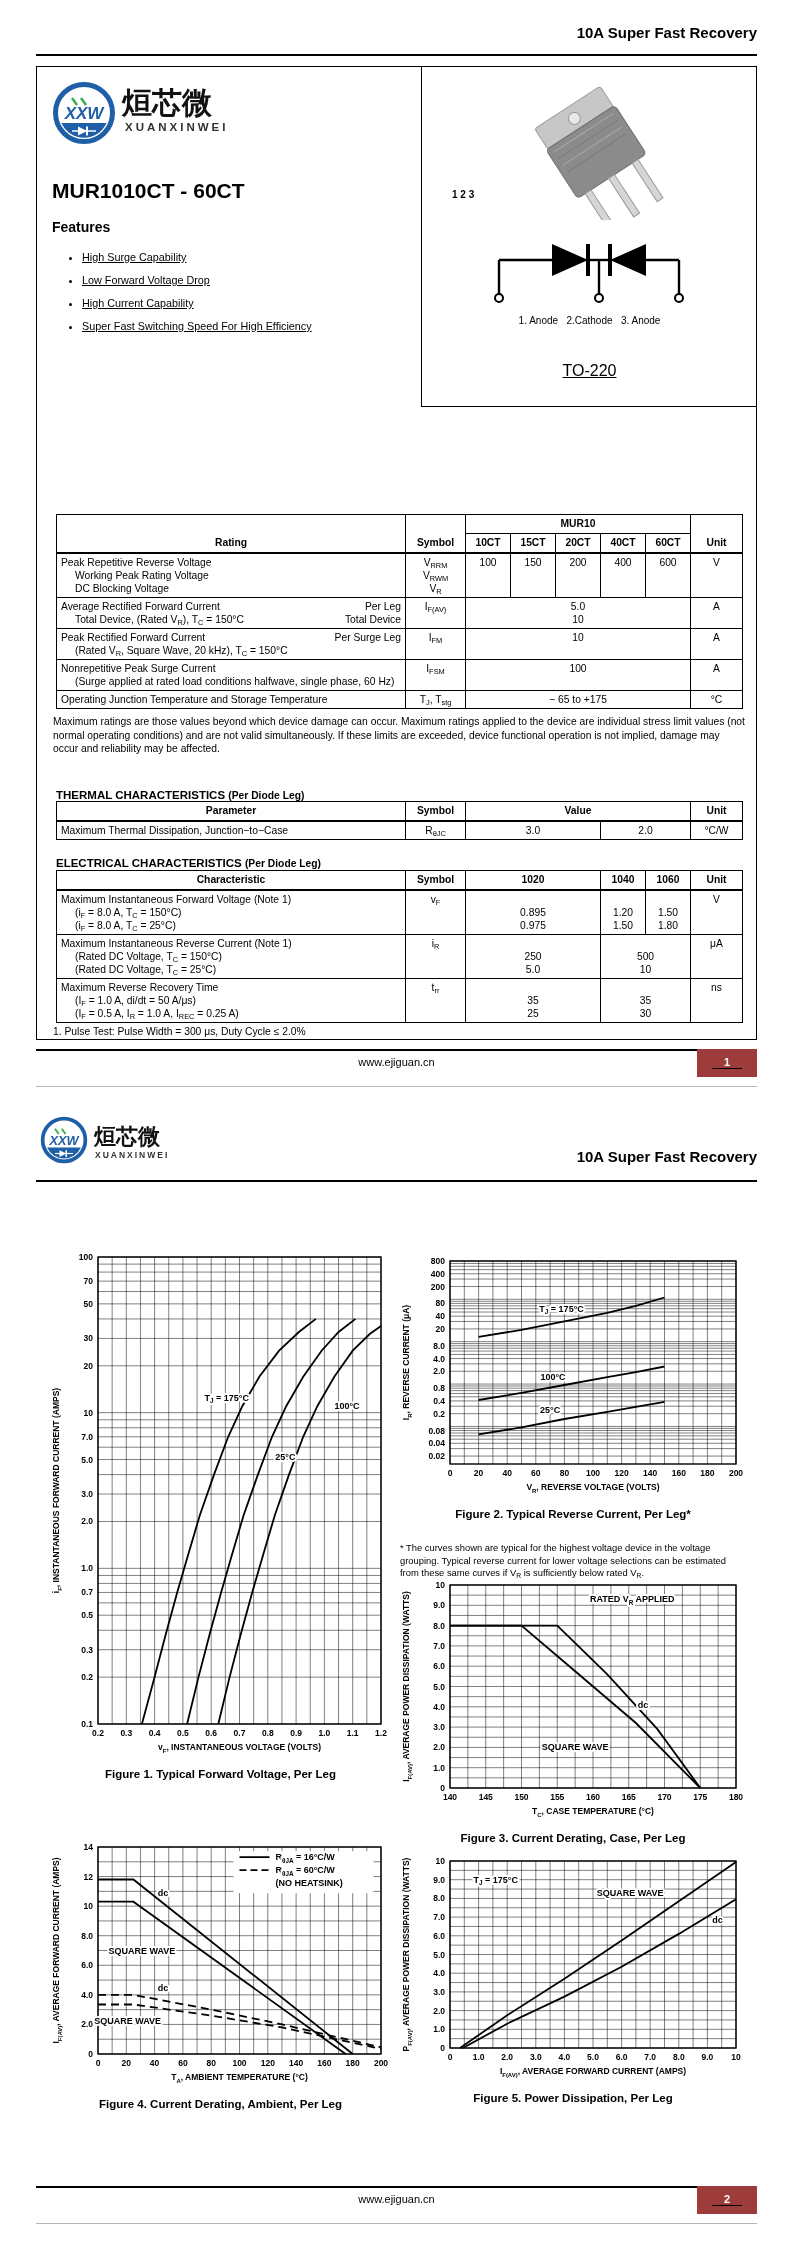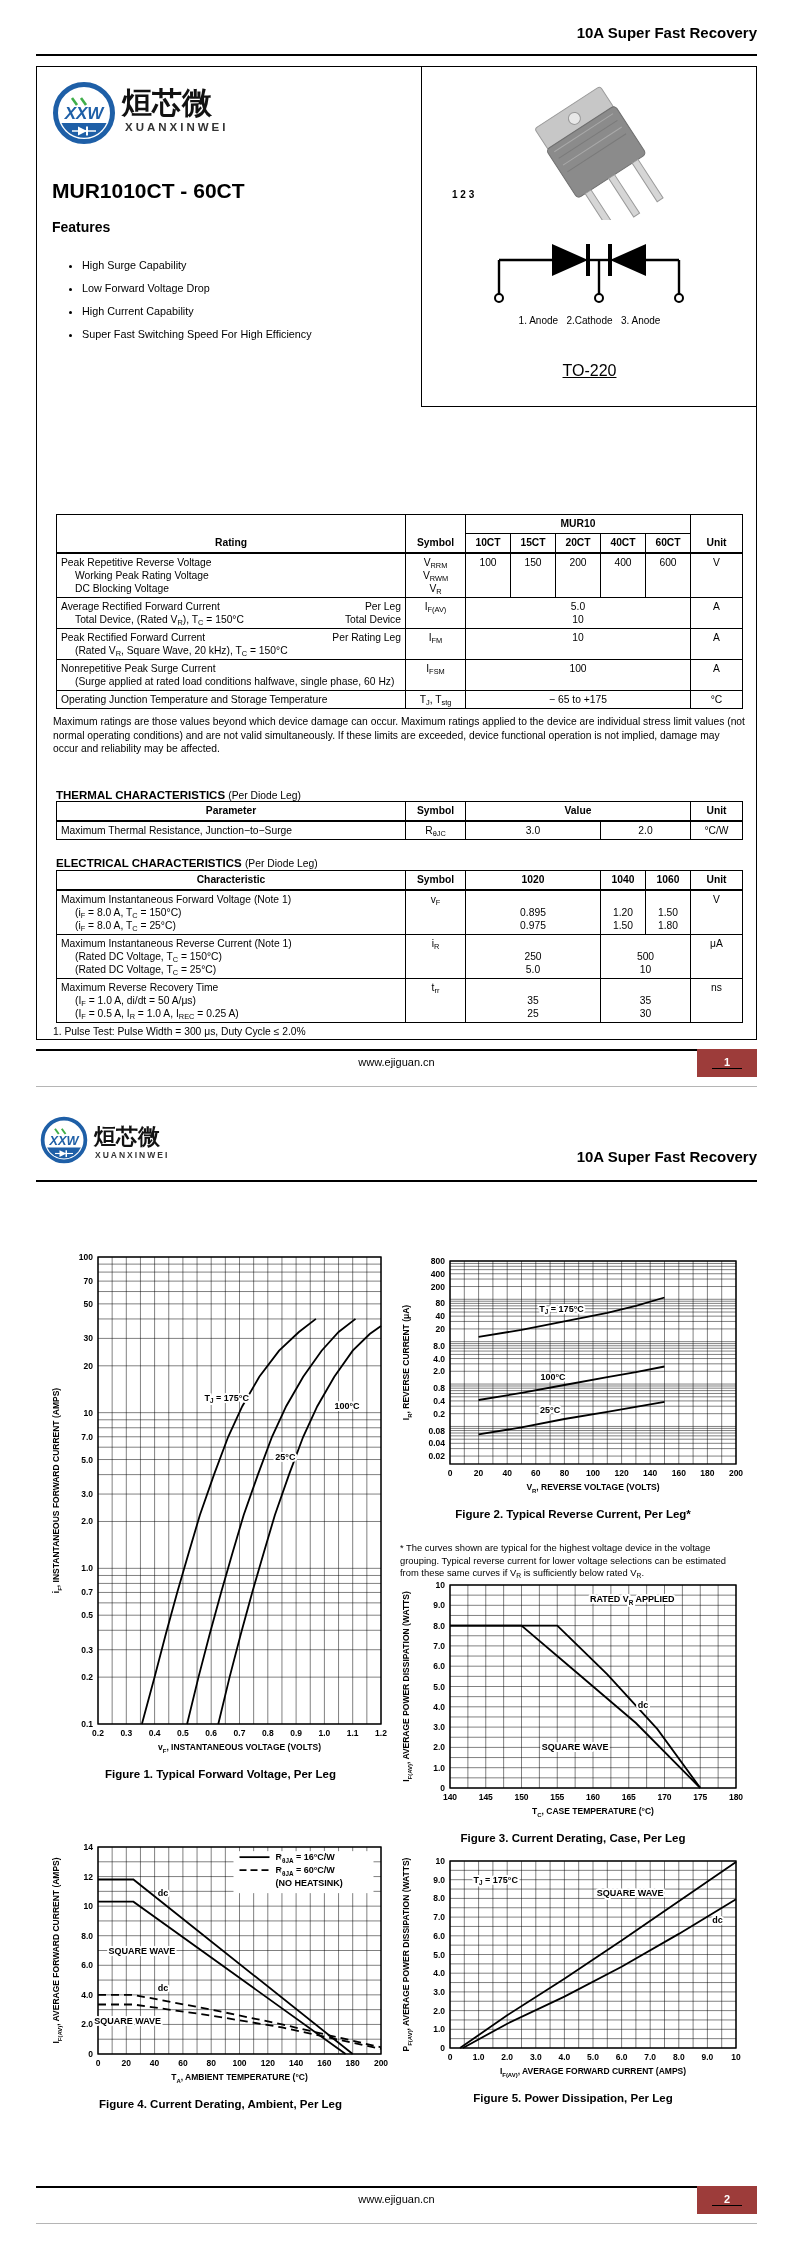--- a/index.html
+++ b/index.html
@@ -37,21 +37,21 @@
   td.val{vertical-align:top;text-align:center;}
   td.vbot{vertical-align:bottom;padding-bottom:3px;}
   td.unit{vertical-align:top;text-align:center;}
   .ind{padding-left:14px;}
   .two{display:flex;justify-content:space-between;}
   .two .rr{text-align:right;}
   .mr-head{position:absolute;left:19px;display:flex;align-items:baseline;gap:10px;}
   .mr-label{font-size:11px;font-weight:bold;}
   .mr-models{font-size:13.2px;font-weight:bold;}
   .sect{position:absolute;left:19px;font-size:11.5px;font-weight:bold;}
-  .sect .scope{font-weight:normal;font-size:10.3px;}
+  .sect .scope{font-weight:bold;font-size:10.3px;}
   .note{position:absolute;left:16px;width:692px;font-size:10.3px;line-height:13.5px;text-align:left;}
   sub{font-size:72%;vertical-align:-0.25em;line-height:0;}
   
   .foot-url{position:absolute;left:36px;width:721px;text-align:center;font-size:11px;}
   .pagebadge{position:absolute;left:697px;width:60px;height:28px;background:var(--red,#9d3c3a);
     color:#fff;font-size:11px;font-weight:bold;text-align:center;line-height:26px;}
   .pagebadge span{border-bottom:1.5px solid #000;padding:0 12px;}
   
   .fig{position:absolute;}
   .fig-cap{text-align:center;font-size:11.5px;font-weight:bold;margin-top:4px;}
@@ -82,21 +82,21 @@
         <line x1="20" y1="50" x2="44" y2="50" stroke="#fff" stroke-width="1.5"></line>
         <polygon points="26,45.5 26,54.5 35,50" fill="#fff"></polygon>
         <line x1="35" y1="45.5" x2="35" y2="54.5" stroke="#fff" stroke-width="2"></line>
       </svg>
     </div>
     <div class="abs brand-cn" style="left:85px;top:16px;font-size:30px;">烜芯微</div>
     <div class="abs brand-en" style="left:88px;top:54px;font-size:11.5px;">XUANXINWEI</div>
 
     <div class="abs partnum" style="left:15px;top:112px;">MUR1010CT - 60CT</div>
     <div class="abs sec-h" style="left:15px;top:152px;">Features</div>
-    <ul class="feat abs" style="left:15px;top:192px;width:350px;">
+    <ul class="feat abs" style="left:15px;top:184px;width:350px;text-decoration:underline;">
       <li>High Surge Capability</li>
       <li>Low Forward Voltage Drop</li>
       <li>High Current Capability</li>
       <li>Super Fast Switching Speed For High Efficiency</li>
     </ul>
 
     <div class="pkg-cell">
       <svg class="abs" style="left:25px;top:18px;" width="290" height="135" viewBox="0 0 290 135">
         <g transform="rotate(-33 150 70)">
           <rect x="112" y="14" width="78" height="26" rx="3" fill="#c7c7c7" stroke="#9a9a9a"></rect>
@@ -200,21 +200,21 @@
             <td class="unit">A</td>
           </tr>
           <tr>
             <td class="rat">
               <div class="two">
                   <div>
                   <div>Peak Rectified Forward Current</div>
                   <div class="ind">(Rated V<sub>R</sub>, Square Wave, 20 kHz), T<sub>C</sub> = 150°C</div>
                 </div>
                   <div class="rr">
-                  <div>Per Rating Leg</div>
+                  <div>Per Surge Leg</div>
               </div>
                 </div>
             </td>
             <td class="sym">I<sub>FM</sub></td>
             <td class="val" colspan="5">10</td>
             <td class="unit">A</td>
           </tr>
           <tr>
             <td class="rat">
               <div>Nonrepetitive Peak Surge Current</div>
@@ -252,21 +252,21 @@
         <thead>
           <tr>
             <th>Parameter</th>
             <th>Symbol</th>
             <th colspan="2">Value</th>
             <th>Unit</th>
           </tr>
         </thead>
         <tbody>
           <tr>
-            <td class="rat">Maximum Thermal Resistance, Junction−to−Surge</td>
+            <td class="rat">Maximum Thermal Dissipation, Junction−to−Case</td>
             <td class="sym">R<sub>θJC</sub></td>
             <td class="val">3.0</td>
             <td class="val">2.0</td>
             <td class="unit">°C/W</td>
           </tr>
         </tbody>
       </table>
     </div>
 
     <div class="sect" style="top:790px;">

